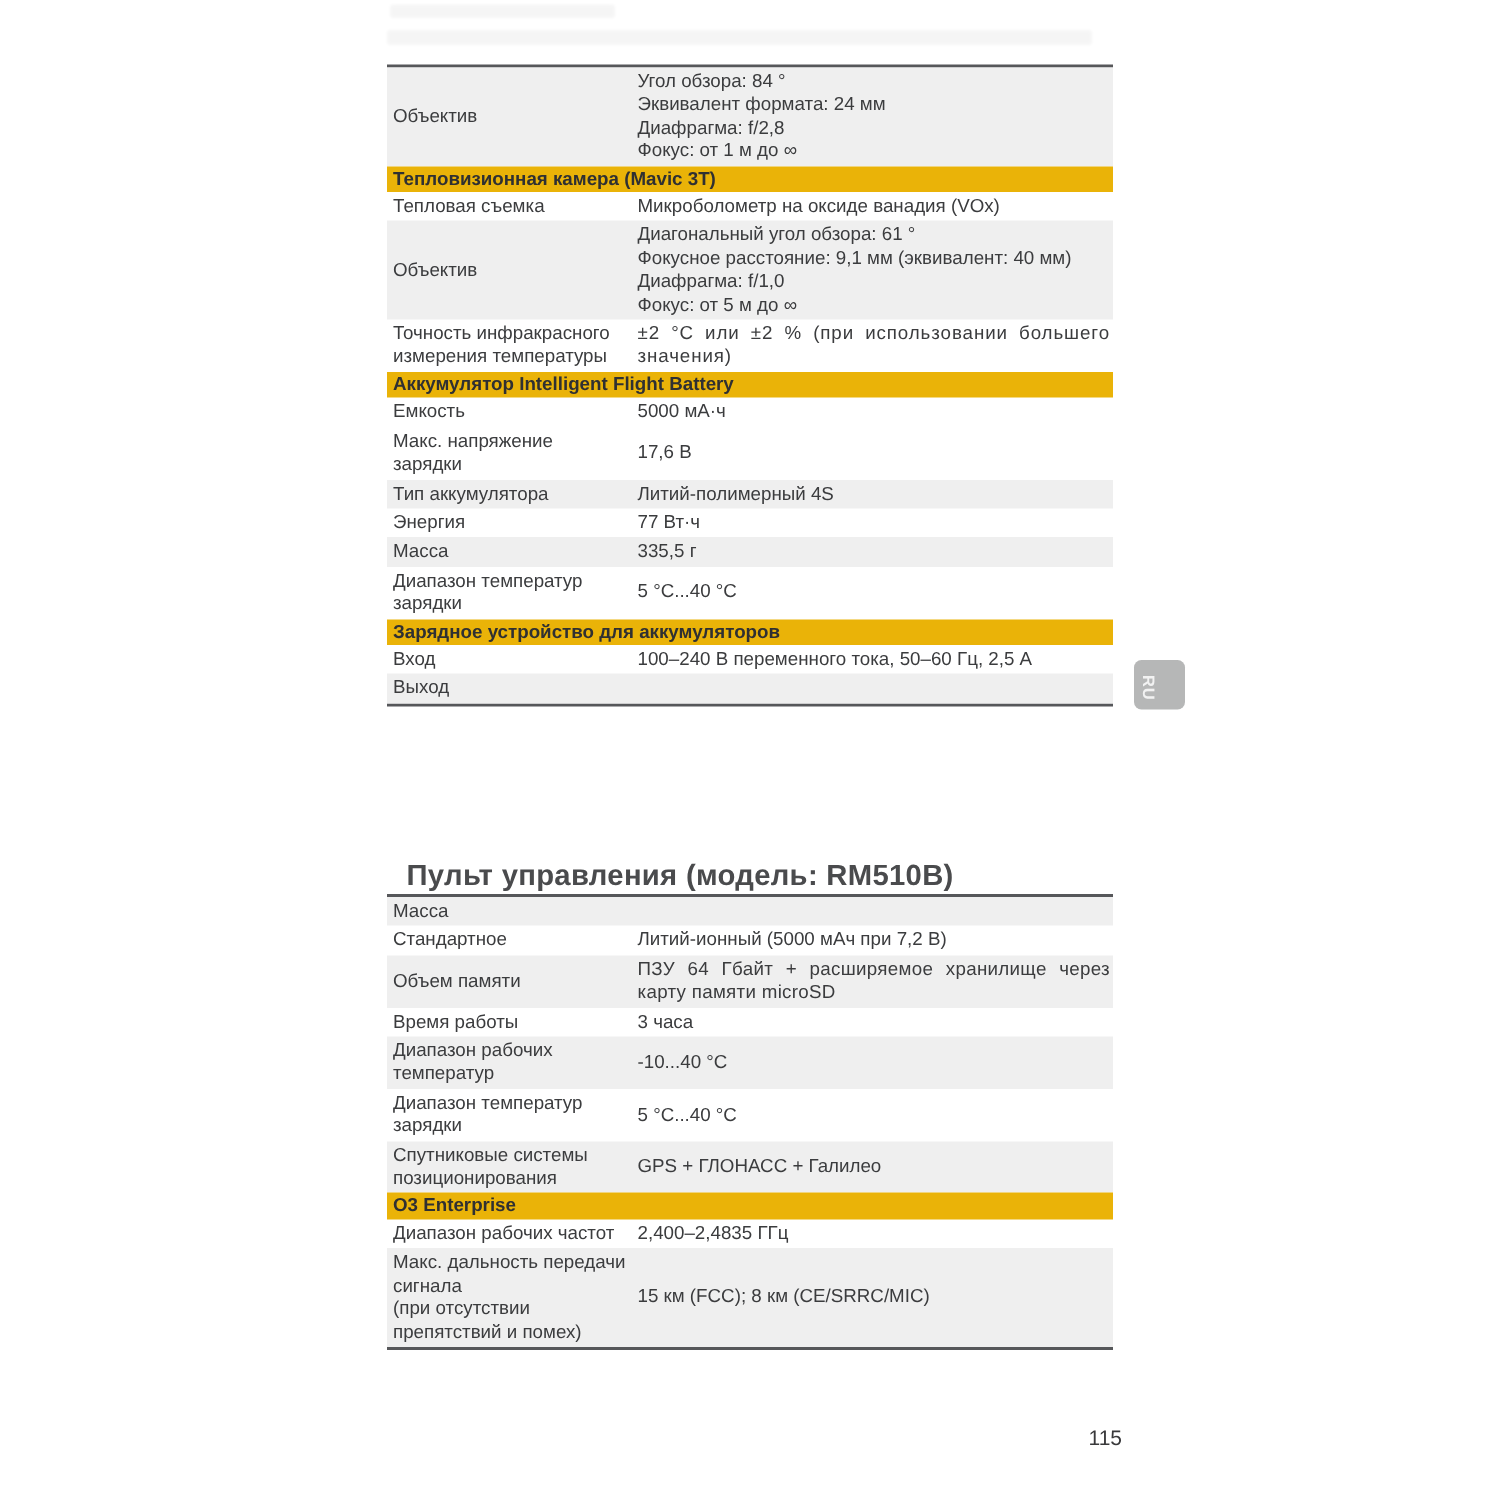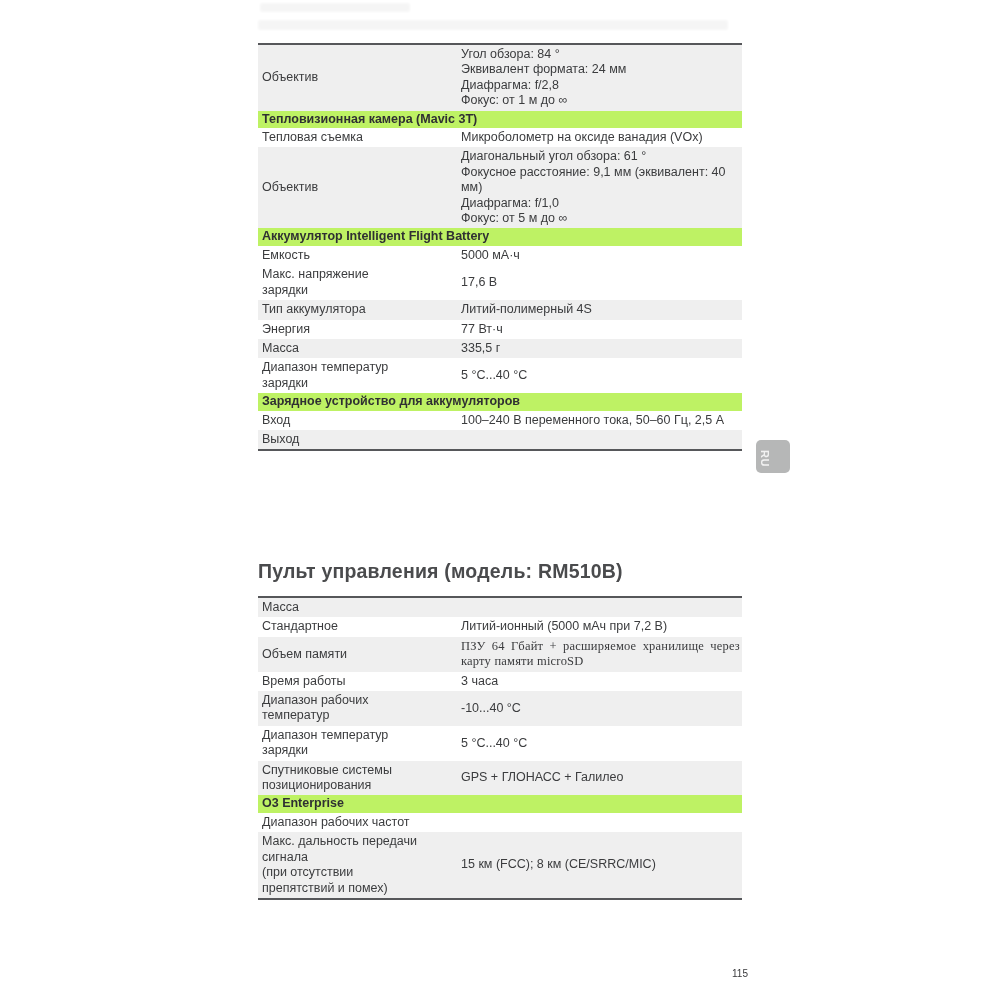--- a/index.html
+++ b/index.html
@@ -14,50 +14,50 @@
   .ghost-b{left:258px;top:20px;width:470px;height:10px;}
 
   .spec-table{
     position:absolute;left:258px;width:484px;
     border-top:2px solid #56575a;border-bottom:2px solid #56575a;
     font-size:12.5px;line-height:15.4px;
   }
   .trow{display:flex;align-items:center;}
   .trow.gray{background:#efefef;}
   .trow.thead{
-    background:#bef264;font-weight:bold;color:#2f3032;
+    background:#eab308;font-weight:bold;color:#2f3032;
     padding:1px 4px;display:block;
   }
   .lbl{
     width:167px;box-sizing:border-box;flex:0 0 167px;
     padding:2px 8px 2px 4px;white-space:pre-line;
   }
   .val{
-    flex:1;padding:2px 2px 2px 0;white-space:pre-line;margin-left:36px;
+    flex:1;padding:2px 2px 2px 0;white-space:pre-line;
   }
   .val.just{text-align:justify;text-align-last:left;letter-spacing:0.6px;}
-  .val.just2{text-align:justify;text-align-last:left;letter-spacing:0.2px;font-family:Liberation Serif, serif;}
+  .val.just2{text-align:justify;text-align-last:left;letter-spacing:0.2px;}
 
   .controller-title{
     position:absolute;left:258px;top:560px;width:520px;
     font-size:19.5px;font-weight:bold;color:#4a4b4d;letter-spacing:0.2px;
   }
   .lang-tab{
     position:absolute;left:756px;top:440px;width:34px;height:33px;
     background:#b6b7b7;border-radius:5px;
     display:flex;align-items:center;justify-content:flex-start;
   }
   .lang-tab span{
     display:block;transform:rotate(90deg);transform-origin:center;
     color:#f2f2f2;font-size:11px;font-weight:bold;letter-spacing:0.5px;
     width:14px;text-align:center;margin-left:2px;
   }
   .page-number{
     position:absolute;left:690px;top:950px;width:58px;
-    text-align:right;font-size:10px;color:#39393b;margin-top:18px;
+    text-align:right;font-size:14px;color:#39393b;
   }
 </style>
 </head>
 <body>
 
 <div class="page">
 
   <div class="ghost ghost-a"></div>
   <div class="ghost ghost-b"></div>
 
@@ -73,20 +73,25 @@
       <div class="trow">
         <div class="lbl">Тепловая съемка</div>
         <div class="val">Микроболометр на оксиде ванадия (VOx)</div>
       </div>
       <div class="trow gray">
         <div class="lbl">Объектив</div>
         <div class="val">Диагональный угол обзора: 61 °
 Фокусное расстояние: 9,1 мм (эквивалент: 40 мм)
 Диафрагма: f/1,0
 Фокус: от 5 м до ∞</div>
+      </div>
+      <div class="trow">
+        <div class="lbl">Точность инфракрасного
+измерения температуры</div>
+        <div class="val just">±2 °C или ±2 % (при использовании большего значения)</div>
       </div>
       <div class="trow thead">Аккумулятор Intelligent Flight Battery</div>
       <div class="trow">
         <div class="lbl">Емкость</div>
         <div class="val">5000 мА·ч</div>
       </div>
       <div class="trow">
         <div class="lbl">Макс. напряжение зарядки</div>
         <div class="val">17,6 В</div>
       </div>
@@ -114,21 +119,21 @@
       </div>
       <div class="trow gray">
         <div class="lbl">Выход</div>
       </div>
     </div>
 
   <div class="lang-tab">
     <span>RU</span>
   </div>
 
-  <h2 class="controller-title" style="margin:0;">Пульт управления (модель: RM510B)</h2>
+  <h2 class="controller-title" style="margin:13px;">Пульт управления (модель: RM510B)</h2>
 
   <div class="spec-table" style="top:596px;">
       <div class="trow gray">
         <div class="lbl">Масса</div>
       </div>
       <div class="trow">
         <div class="lbl">Стандартное</div>
         <div class="val">Литий-ионный (5000 мАч при 7,2 В)</div>
       </div>
       <div class="trow gray">
@@ -150,20 +155,21 @@
         <div class="val">5 °C...40 °C</div>
       </div>
       <div class="trow gray">
         <div class="lbl">Спутниковые системы
 позиционирования</div>
         <div class="val">GPS + ГЛОНАСС + Галилео</div>
       </div>
       <div class="trow thead">O3 Enterprise</div>
       <div class="trow">
         <div class="lbl">Диапазон рабочих частот</div>
+        <div class="val">2,400–2,4835 ГГц</div>
       </div>
       <div class="trow gray">
         <div class="lbl">Макс. дальность передачи
 сигнала
 (при отсутствии
 препятствий и помех)</div>
         <div class="val">15 км (FCC); 8 км (CE/SRRC/MIC)</div>
       </div>
     </div>
 

